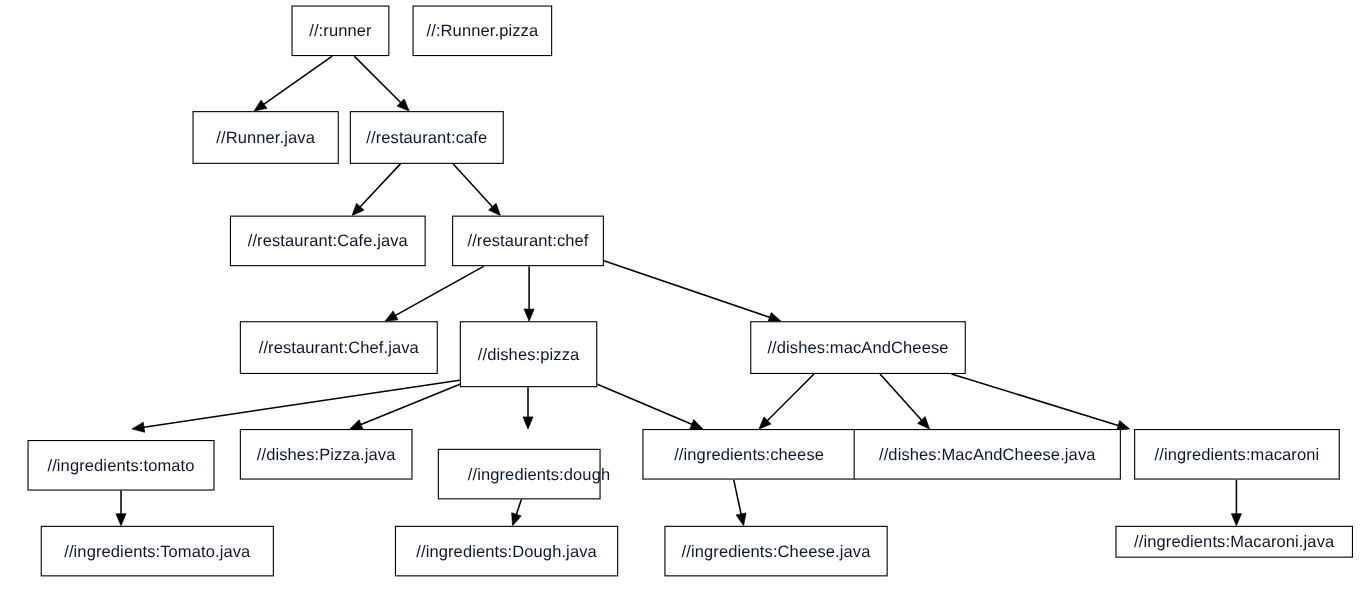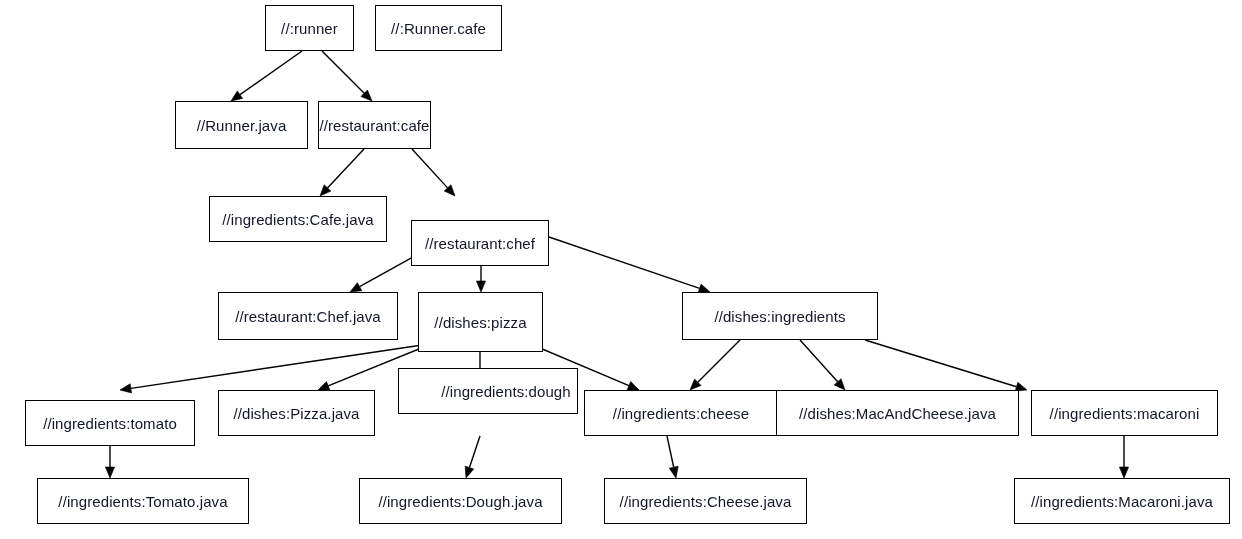--- a/index.html
+++ b/index.html
@@ -92,67 +92,67 @@
       <path class="edge-path" d="M 667 436 L 673.6951800239603 467.2441734451485" stroke="#000000"></path>
       <polygon class="edge-head" points="676,478 669.1972889192043,468.2080072533105 678.1930711287164,466.28033963698647" fill="#000000"></polygon>
       <path class="edge-path" d="M 1124 436 L 1124 467" stroke="#000000"></path>
       <polygon class="edge-head" points="1124,478 1119.4,467 1128.6,467" fill="#000000"></polygon>
     </svg>
   <div id="nodes-layer">
       <div class="node-box" style="left: 265px; top: 5px; width: 89px; height: 46px; border-color: rgb(0, 0, 0); background: rgb(255, 255, 255);">
         <span class="node-label">//:runner</span>
       </div>
       <div class="node-box" style="left: 375px; top: 5px; width: 127px; height: 46px; border-color: rgb(0, 0, 0); background: rgb(255, 255, 255);">
-        <span class="node-label">//:Runner.cafe</span>
+        <span class="node-label">//:Runner.pizza</span>
       </div>
       <div class="node-box" style="left: 175px; top: 101px; width: 133px; height: 48px; border-color: rgb(0, 0, 0); background: rgb(255, 255, 255);">
         <span class="node-label">//Runner.java</span>
       </div>
-      <div class="node-box" style="left: 318px; top: 101px; width: 113px; height: 48px; border-color: rgb(0, 0, 0); background: rgb(255, 255, 255);">
+      <div class="node-box" style="left: 318px; top: 101px; width: 140px; height: 48px; border-color: rgb(0, 0, 0); background: rgb(255, 255, 255);">
         <span class="node-label">//restaurant:cafe</span>
       </div>
       <div class="node-box" style="left: 209px; top: 196px; width: 178px; height: 46px; border-color: rgb(0, 0, 0); background: rgb(255, 255, 255);">
-        <span class="node-label">//ingredients:Cafe.java</span>
+        <span class="node-label">//restaurant:Cafe.java</span>
       </div>
-      <div class="node-box" style="left: 411px; top: 196px; width: 138px; height: 46px; border-color: rgb(0, 0, 0); background: rgb(255, 255, 255); margin-top: 24px;">
+      <div class="node-box" style="left: 411px; top: 196px; width: 138px; height: 46px; border-color: rgb(0, 0, 0); background: rgb(255, 255, 255);">
         <span class="node-label">//restaurant:chef</span>
       </div>
       <div class="node-box" style="left: 218px; top: 292px; width: 180px; height: 48px; border-color: rgb(0, 0, 0); background: rgb(255, 255, 255);">
         <span class="node-label">//restaurant:Chef.java</span>
       </div>
       <div class="node-box" style="left: 418px; top: 292px; width: 125px; height: 60px; border-color: rgb(0, 0, 0); background: rgb(255, 255, 255);">
         <span class="node-label">//dishes:pizza</span>
       </div>
       <div class="node-box" style="left: 682px; top: 292px; width: 196px; height: 48px; border-color: rgb(0, 0, 0); background: rgb(255, 255, 255);">
-        <span class="node-label">//dishes:ingredients</span>
+        <span class="node-label">//dishes:macAndCheese</span>
       </div>
       <div class="node-box" style="left: 25px; top: 400px; width: 170px; height: 46px; border-color: rgb(0, 0, 0); background: rgb(255, 255, 255);">
         <span class="node-label">//ingredients:tomato</span>
       </div>
       <div class="node-box" style="left: 218px; top: 390px; width: 157px; height: 46px; border-color: rgb(0, 0, 0); background: rgb(255, 255, 255);">
         <span class="node-label">//dishes:Pizza.java</span>
       </div>
-      <div class="node-box" style="left: 398px; top: 368px; width: 180px; height: 46px; border-color: rgb(0, 0, 0); background: rgb(255, 255, 255); padding-left: 36px;">
+      <div class="node-box" style="left: 398px; top: 408px; width: 148px; height: 46px; border-color: rgb(0, 0, 0); background: rgb(255, 255, 255); padding-left: 36px;">
         <span class="node-label">//ingredients:dough</span>
       </div>
       <div class="node-box" style="left: 584px; top: 390px; width: 194px; height: 46px; border-color: rgb(0, 0, 0); background: rgb(255, 255, 255);">
         <span class="node-label">//ingredients:cheese</span>
       </div>
       <div class="node-box" style="left: 776px; top: 390px; width: 243px; height: 46px; border-color: rgb(0, 0, 0); background: rgb(255, 255, 255); text-align: center;">
         <span class="node-label">//dishes:MacAndCheese.java</span>
       </div>
       <div class="node-box" style="left: 1031px; top: 390px; width: 187px; height: 46px; border-color: rgb(0, 0, 0); background: rgb(255, 255, 255);">
         <span class="node-label">//ingredients:macaroni</span>
       </div>
       <div class="node-box" style="left: 5px; top: 478px; width: 212px; height: 46px; border-color: rgb(0, 0, 0); background: rgb(255, 255, 255); margin-left: 32px;">
         <span class="node-label">//ingredients:Tomato.java</span>
       </div>
       <div class="node-box" style="left: 359px; top: 478px; width: 203px; height: 46px; border-color: rgb(0, 0, 0); background: rgb(255, 255, 255);">
         <span class="node-label">//ingredients:Dough.java</span>
       </div>
       <div class="node-box" style="left: 584px; top: 478px; width: 203px; height: 46px; border-color: rgb(0, 0, 0); background: rgb(255, 255, 255); margin-left: 20px;">
         <span class="node-label">//ingredients:Cheese.java</span>
       </div>
-      <div class="node-box" style="left: 1014px; top: 478px; width: 216px; height: 46px; border-color: rgb(0, 0, 0); background: rgb(255, 255, 255);">
+      <div class="node-box" style="left: 1014px; top: 478px; width: 216px; height: 29px; border-color: rgb(0, 0, 0); background: rgb(255, 255, 255);">
         <span class="node-label">//ingredients:Macaroni.java</span>
       </div>
     </div>
 </div>
 
 </body></html>

